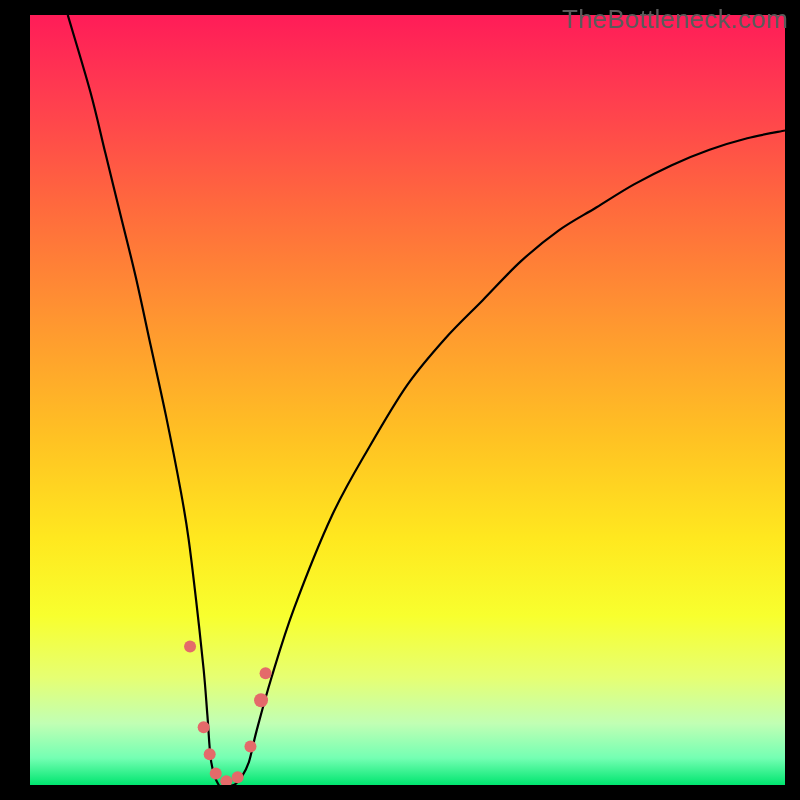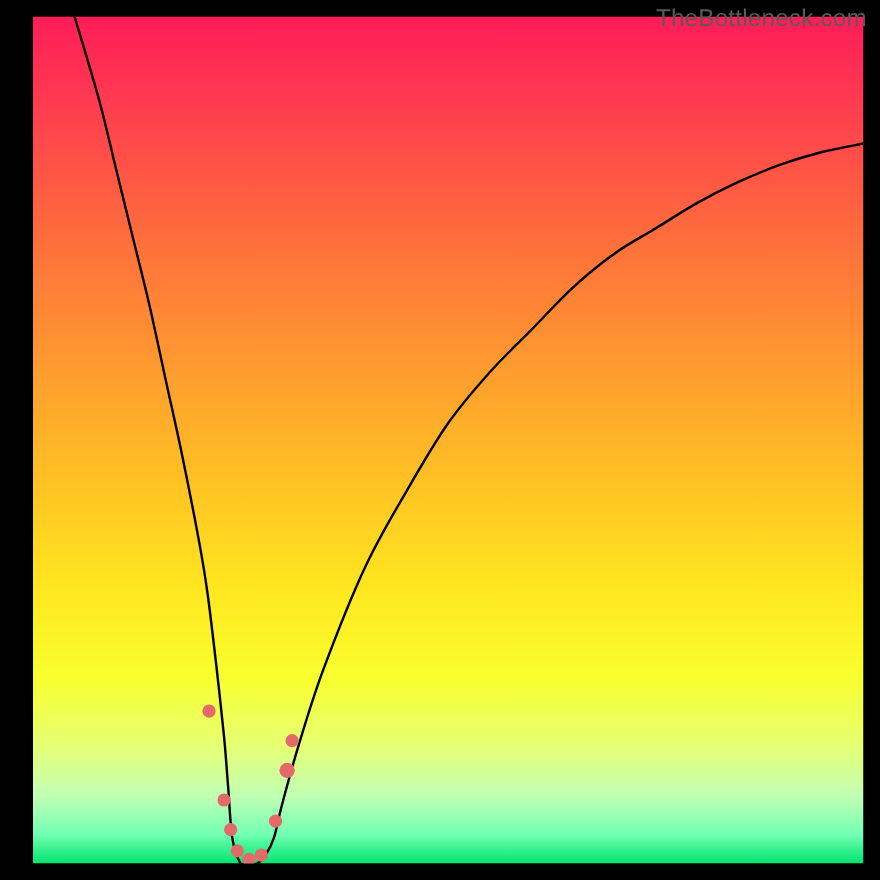--- a/index.html
+++ b/index.html
@@ -23,21 +23,21 @@
     left: 0;
     top: 0;
     width: 755px;
     height: 770px;
   }
   .watermark {
     position: absolute;
     top: 4px;
     right: 12px;
     font-family: Arial, Helvetica, sans-serif;
-    font-size: 22px;
+    font-size: 26px;
     color: #5a5a5a;
     font-weight: 500;
     letter-spacing: 0.2px;
   }
   svg { display: block; }
 </style>
 </head>
 <body>
 
 <div class="frame">

